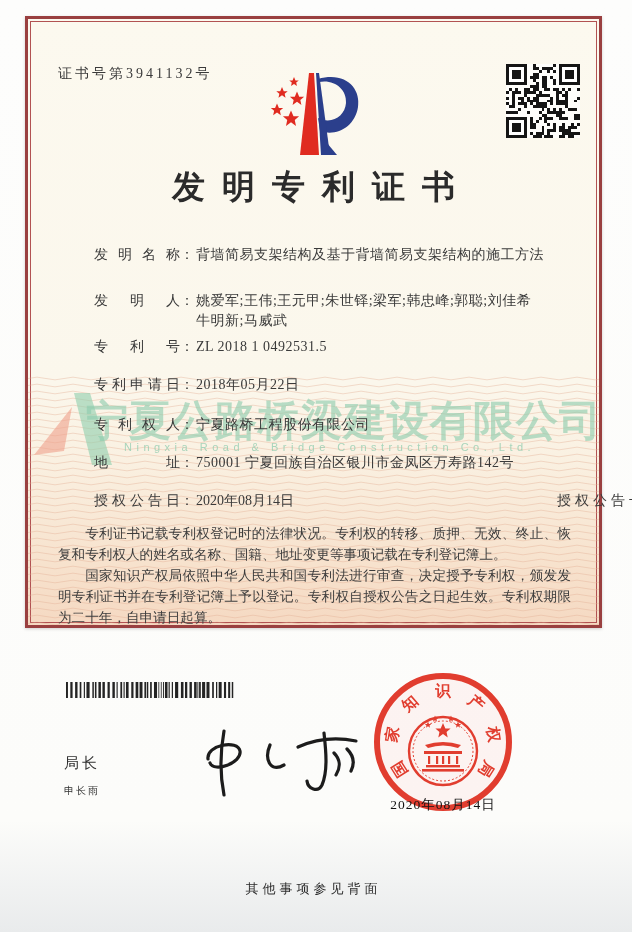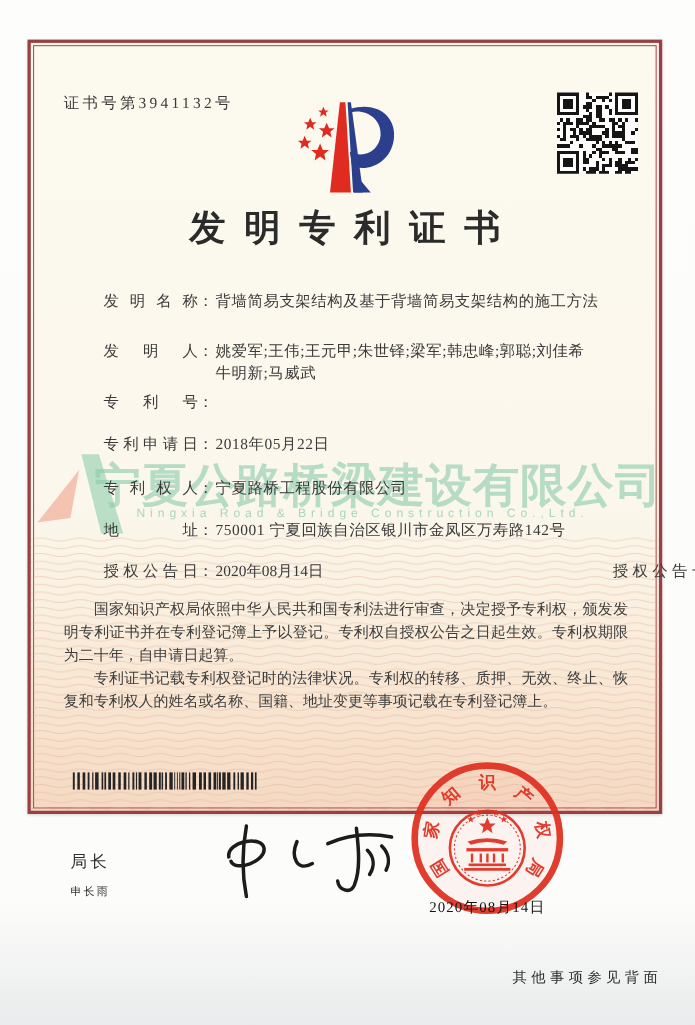--- a/index.html
+++ b/index.html
@@ -3,21 +3,21 @@
 <meta charset="utf-8">
 <style>
   html,body{margin:0;padding:0;}
   body{
     width:632px;height:932px;position:relative;overflow:hidden;
     background:linear-gradient(180deg,#fdfdfc 0%,#fcfcfa 88%,#e9ebec 100%);
     font-family:"Liberation Serif","DejaVu Serif",serif;
     -webkit-font-smoothing:antialiased;
   }
   .cert{
-    position:absolute;left:25px;top:36px;width:577px;height:704px;
+    position:absolute;left:25px;top:16px;width:577px;height:612px;
     border:3px solid #9a4040;box-sizing:border-box;
     background:linear-gradient(180deg,#fcf9ef 0%,#fbf7ec 60%,#faf1e2 72%,#f7e2cd 90%,#f5d9c2 100%);
     box-shadow:0 1px 3px rgba(0,0,0,.18);
   }
   .inner-line{position:absolute;inset:2px;border:1px solid #b25252;pointer-events:none;}
   .waves{position:absolute;left:0;right:0;bottom:0;height:250px;pointer-events:none;}
   .cert-no{position:absolute;left:30px;top:46px;font-size:14px;letter-spacing:3px;color:#3a3a3a;}
   .logo{position:absolute;left:230px;top:50px;}
   .qr{position:absolute;left:478px;top:45px;shape-rendering:crispEdges;}
   .title{position:absolute;left:0;right:0;top:146px;text-align:center;font-size:33px;font-weight:700;color:#2b2b2b;letter-spacing:17px;}
@@ -38,21 +38,21 @@
   .wm-en{position:absolute;left:96px;top:54px;white-space:nowrap;font-family:"Liberation Sans","DejaVu Sans",sans-serif;font-size:11px;letter-spacing:4.5px;color:rgba(141,203,173,.75);}
   .wm-logo{position:absolute;left:2px;top:2px;opacity:.6;}
   .barcode{position:absolute;left:38px;top:663px;z-index:3;}
   .signer-title{position:absolute;left:36px;top:735px;font-size:15px;letter-spacing:3px;color:#2f2f2f;z-index:4;}
   .signer-name{position:absolute;left:36px;top:765px;font-size:10px;letter-spacing:2px;color:#2f2f2f;z-index:4;}
   .signature{position:absolute;left:158px;top:700px;z-index:4;}
   .seal{position:absolute;left:342px;top:650px;z-index:4;}
   .seal-ch{font-size:15.5px;font-weight:700;fill:#df2f20;font-family:"Liberation Serif","DejaVu Serif",serif;}
   .seal-date{position:absolute;left:342px;width:146px;top:777px;text-align:center;font-size:13.5px;letter-spacing:1px;color:#141414;z-index:5;}
   .page-num{position:absolute;left:0;right:0;top:818px;text-align:center;font-size:12px;letter-spacing:2px;color:#333;z-index:5;}
-  .back-note{position:absolute;left:25px;width:577px;top:880px;text-align:right;font-size:13px;letter-spacing:4px;color:#2c2c2c;}
+  .back-note{position:absolute;left:25px;width:577px;top:880px;text-align:center;font-size:13px;letter-spacing:4px;color:#2c2c2c;}
 </style>
 </head>
 <body>
 
 <div class="cert">
   <div class="inner-line"></div>
 
   <svg class="waves" width="571" height="250">
     <defs>
       <pattern id="wv" width="36" height="7" patternUnits="userSpaceOnUse">
@@ -318,20 +318,21 @@
     <span class="flabel">发明人</span>
       <span class="fcolon">：</span>
     <span class="fvalue">
       <span style="display:block">姚爱军;王伟;王元甲;朱世铎;梁军;韩忠峰;郭聪;刘佳希</span>
       <span style="display:block">牛明新;马威武</span>
     </span>
   </div>
   <div class="frow row-patno">
     <span class="flabel">专利号</span>
       <span class="fcolon">：</span>
+    <span class="fvalue">ZL 2018 1 0492531.5</span>
   </div>
   <div class="frow row-appdate">
     <span class="flabel">专利申请日</span>
       <span class="fcolon">：</span>
     <span class="fvalue">2018年05月22日</span>
   </div>
   <div class="frow row-patentee">
     <span class="flabel">专利权人</span>
       <span class="fcolon">：</span>
     <span class="fvalue">宁夏路桥工程股份有限公司</span>
@@ -350,22 +351,22 @@
     <span class="grant-wrap">
       <span class="grant-no">
         <span class="flabel">授权公告号</span>
           <span class="fcolon">：</span>
         <span>CN 108677689 B</span>
       </span>
     </span>
   </div>
 
   <div class="paras">
+    <p>专利证书记载专利权登记时的法律状况。专利权的转移、质押、无效、终止、恢复和专利权人的姓名或名称、国籍、地址变更等事项记载在专利登记簿上。</p>
     <p>国家知识产权局依照中华人民共和国专利法进行审查，决定授予专利权，颁发发明专利证书并在专利登记簿上予以登记。专利权自授权公告之日起生效。专利权期限为二十年，自申请日起算。</p>
-    <p>专利证书记载专利权登记时的法律状况。专利权的转移、质押、无效、终止、恢复和专利权人的姓名或名称、国籍、地址变更等事项记载在专利登记簿上。</p>
   </div>
 
   <div class="watermark">
     <svg class="wm-logo" width="95" height="80" viewBox="0 0 95 80">
       <polygon points="44,4 60,4 82,76 62,76" fill="#8fcfae"></polygon>
       <polygon points="4,66 42,18 34,62" fill="#f0a18c"></polygon>
     </svg>
     <div class="wm-zh">宁夏公路桥梁建设有限公司</div>
     <div class="wm-en">Ningxia Road &amp; Bridge Construction Co.,Ltd.</div>
   </div>

